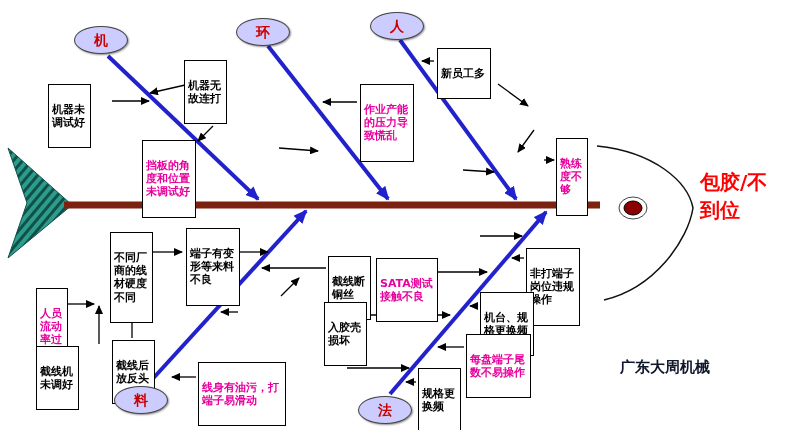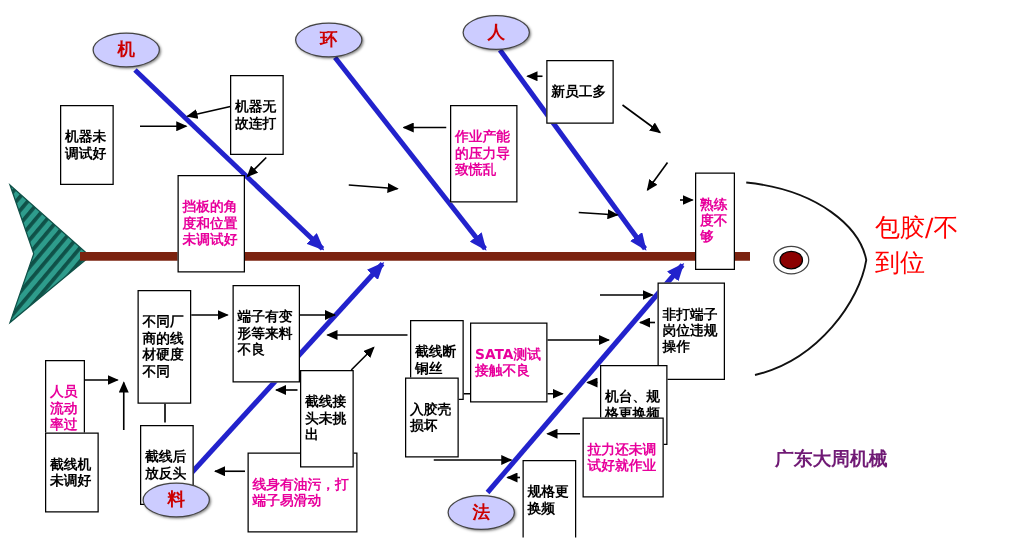--- a/index.html
+++ b/index.html
@@ -19,26 +19,26 @@
   .cat {
     position: absolute; z-index: 3;
     width: 52px; height: 26px; background: #CCCCFF;
     border: 1px solid #444; border-radius: 50%;
     color: #CC0000; font-weight: bold; font-size: 14px;
     text-align: center; line-height: 26px;
     box-shadow: 1px 1px 2px rgba(0,0,0,.45);
   }
   .effect {
     position: absolute; z-index: 2; left: 700px; top: 168px; width: 86px;
-    color: #FF0000; font-size: 20px; font-weight: normal; line-height: 1.4;
+    color: #FF0000; font-size: 20px; font-weight: bold; line-height: 1.4;
     word-break: break-all; text-align: left;
   }
   .brand {
     position: absolute; z-index: 2; left: 620px; top: 358px;
-    color: #701a75; font-size: 15px; font-weight: bold;
+    color: #0f172a; font-size: 15px; font-weight: bold;
   }
 </style>
 </head>
 <body>
 
 <div class="stage">
 
   <svg class="layer" width="810" height="430" viewBox="0 0 810 430">
     <defs>
       <marker id="mblue" markerUnits="userSpaceOnUse" markerWidth="14" markerHeight="12" refX="12" refY="6" orient="auto">
@@ -110,27 +110,26 @@
   <div class="cause em" style="left:360px;top:84px;width:46px">作业产能的压力导致慌乱</div>
   <div class="cause" style="left:437px;top:48px;width:46px">新员工多</div>
   <div class="cause em" style="left:556px;top:138px;width:24px">熟练度不够</div>
 
   <div class="cause" style="left:110px;top:232px;width:35px">不同厂商的线材硬度不同</div>
   <div class="cause" style="left:186px;top:228px;width:46px">端子有变形等来料不良</div>
   <div class="cause em" style="left:36px;top:288px;width:24px">人员流动率过大</div>
   <div class="cause" style="left:36px;top:346px;width:35px">截线机未调好</div>
   <div class="cause" style="left:112px;top:340px;width:35px">截线后放反头</div>
   <div class="cause em" style="left:198px;top:362px;width:80px">线身有油污，打端子易滑动</div>
-  <div class="cause" style="left:240px;top:296px;width:35px">截线接头未挑出</div>
   <div class="cause" style="left:328px;top:256px;width:35px">截线断铜丝</div>
 
   <div class="cause em" style="left:376px;top:258px;width:54px">SATA测试接触不良</div>
   <div class="cause" style="left:324px;top:302px;width:35px">入胶壳损坏</div>
   <div class="cause" style="left:418px;top:368px;width:35px">规格更换频</div>
-  <div class="cause" style="left:526px;top:226px;width:46px">非打端子岗位违规操作</div>
+  <div class="cause" style="left:526px;top:248px;width:46px">非打端子岗位违规操作</div>
   <div class="cause" style="left:480px;top:292px;width:46px">机台、规格更换频</div>
-  <div class="cause em" style="left:466px;top:334px;width:57px">拉力还未调试好就作业</div>
+  <div class="cause em" style="left:466px;top:334px;width:57px">每盘端子尾数不易操作</div>
 
   <div class="effect">包胶/不到位</div>
 
   <div class="brand">广东大周机械</div>
 
 </div>
 
 </body></html>

